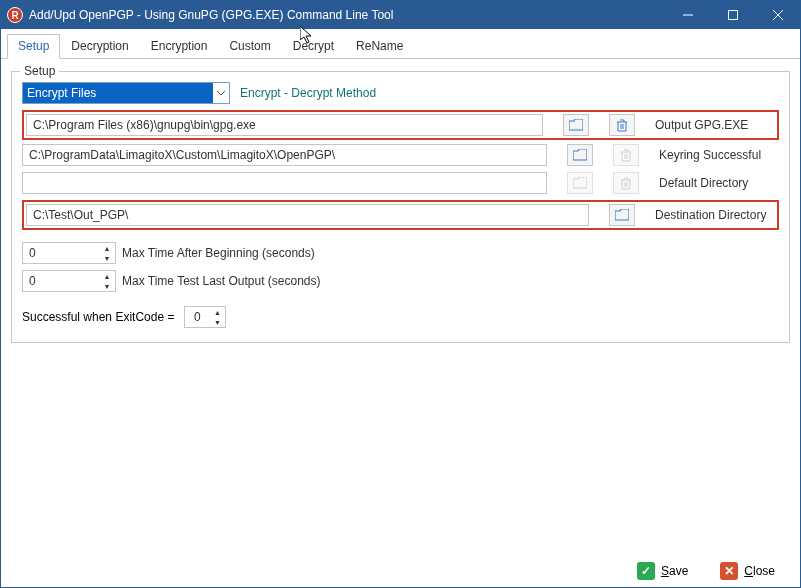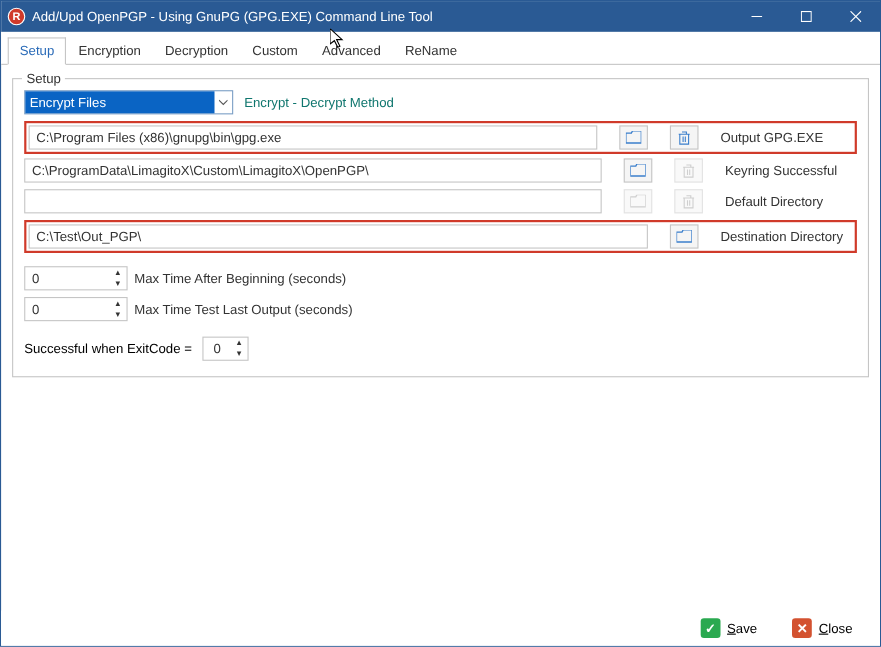--- a/index.html
+++ b/index.html
@@ -82,21 +82,21 @@
   font-size: 12px;
   color: #333;
 }
 .row {
   display: flex;
   align-items: center;
   gap: 6px;
   margin-bottom: 6px;
 }
 .combo {
-  width: 190px;
+  width: 208px;
   height: 22px;
   border: 1px solid #7a9ec5;
   display: flex;
   align-items: center;
   background: #fff;
   position: relative;
 }
 .combo-value {
   flex: 1;
   background: #0a64c4;
@@ -240,24 +240,24 @@
     </div>
   </div>
 </div>
 
 <svg class="cursor" width="16" height="20" viewBox="0 0 16 20">
   <path d="M0 0 L0 14 L4 11 L7 17 L9 16 L6 10 L11 10 Z" fill="#fff" stroke="#000" stroke-width="1"></path>
 </svg>
 
 <div class="tabs">
   <div class="tab active">Setup</div>
+  <div class="tab">Decryption</div>
   <div class="tab">Encryption</div>
-  <div class="tab">Decryption</div>
   <div class="tab">Custom</div>
-  <div class="tab">Advanced</div>
+  <div class="tab">Decrypt</div>
   <div class="tab">ReName</div>
 </div>
 
 <div class="content">
   <div class="group">
     <div class="group-label">Setup</div>
 
     <div class="row">
       <div class="combo">
         <div class="combo-value">Encrypt Files</div>

